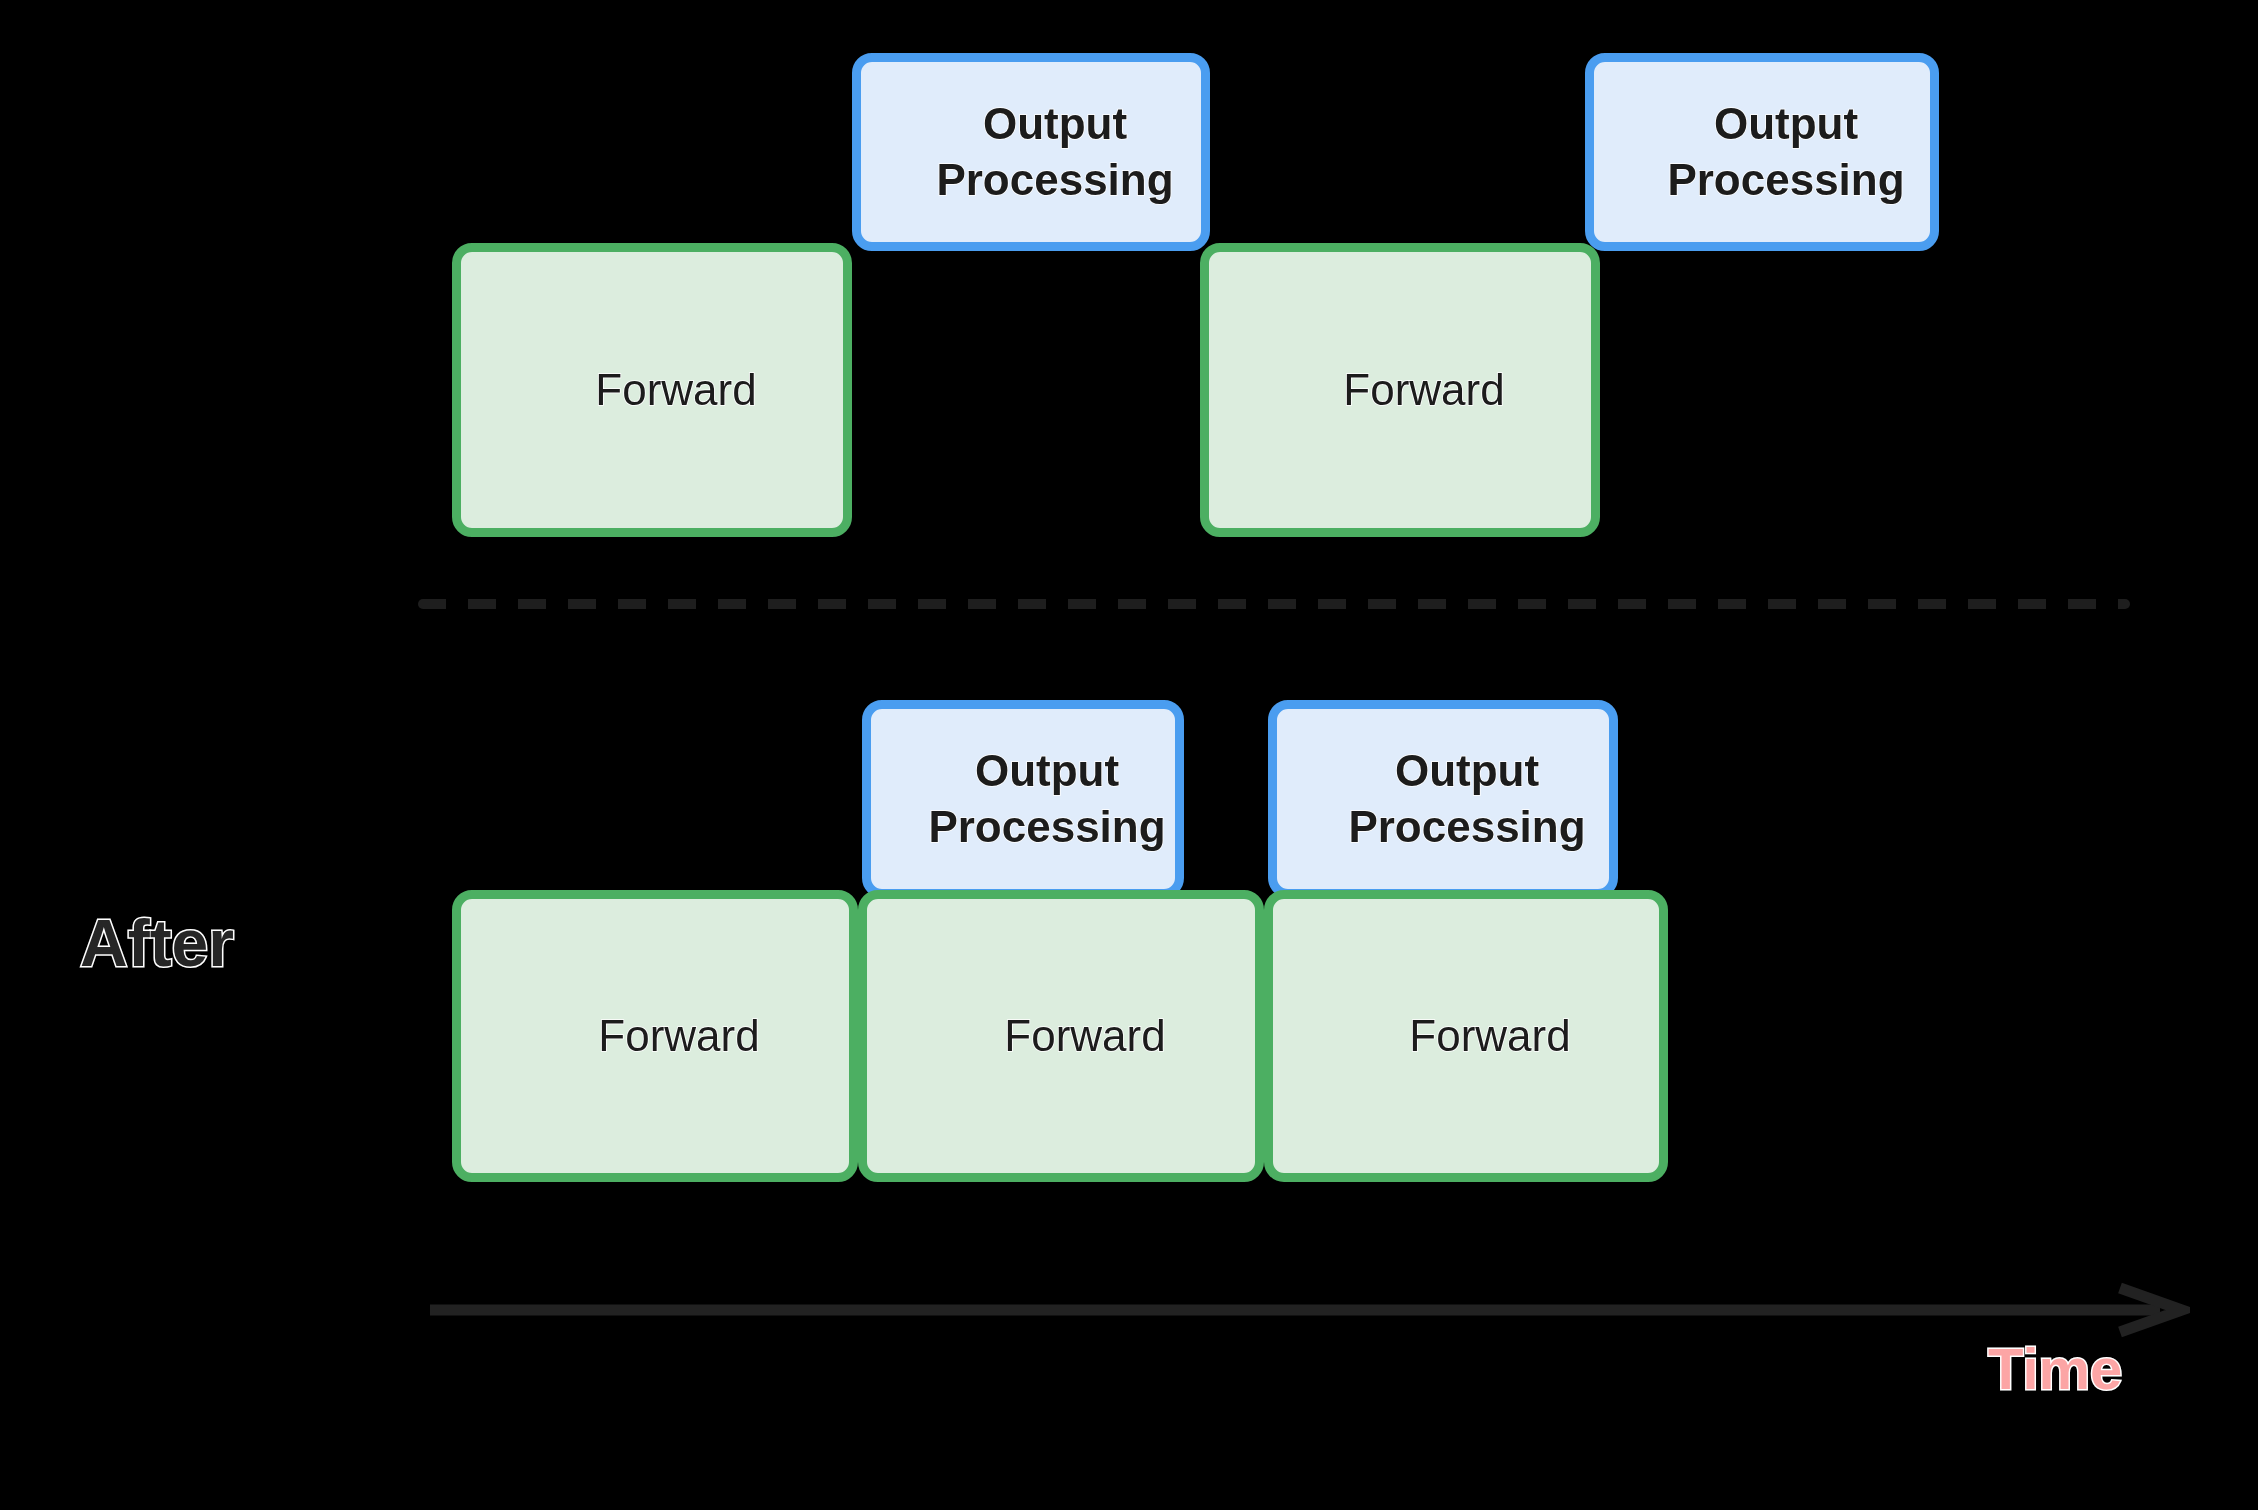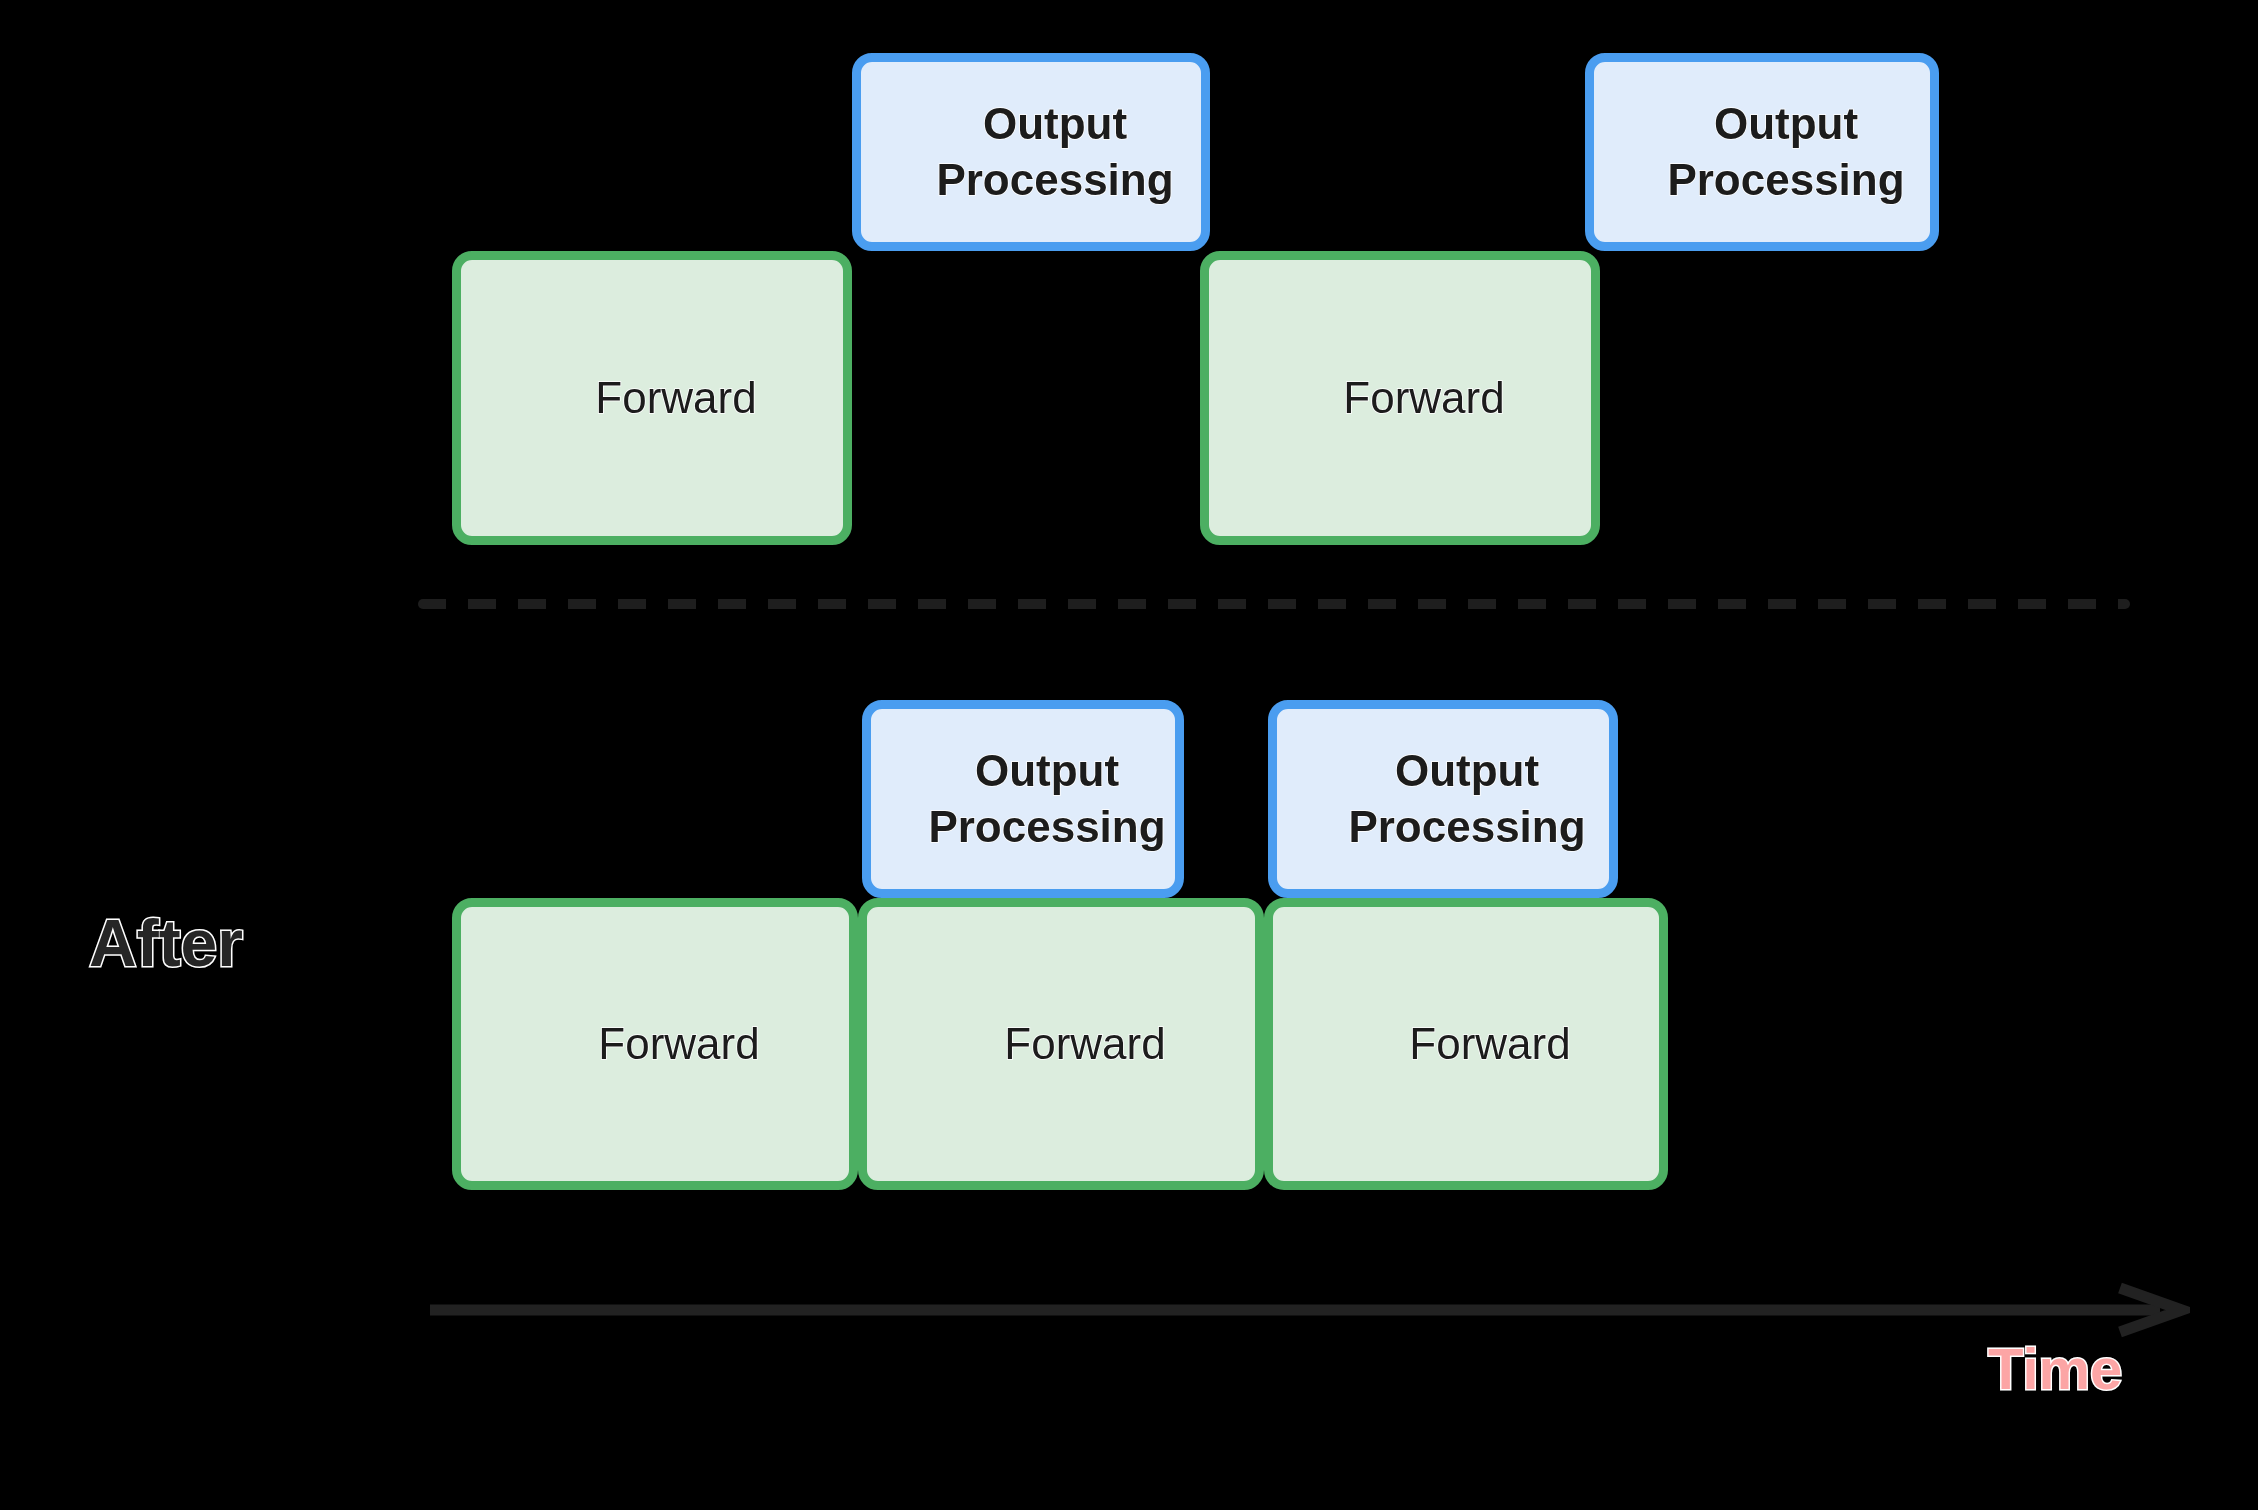--- a/index.html
+++ b/index.html
@@ -23,21 +23,21 @@
     font-weight: bold;
     font-size: 66px;
     line-height: 1;
     color: #262626;
     -webkit-text-stroke: 3px #ffffff;
     paint-order: stroke fill;
     white-space: nowrap;
     letter-spacing: 0px;
   }
   #label-before { left: 62px; top: 355px; }
-  #label-after  { left: 89px; top: 910px; }
+  #label-after  { left: 80px; top: 910px; }
 
   #label-time {
     position: absolute;
     left: 1988px;
     top: 1340px;
     font-family: "Liberation Sans", sans-serif;
     font-weight: bold;
     font-size: 58px;
     line-height: 1;
     color: #fca5a5;
@@ -62,21 +62,20 @@
     color: #1c1c1c;
     -webkit-text-stroke: 1.5px #ffffff;
     paint-order: stroke fill;
   }
 
   .box-forward {
     background: #dcedde;
     border: 9px solid #4caf62;
     border-radius: 20px;
     z-index: 3;
-    margin-top: 8px;
   }
   .box-forward .box-label {
     font-family: "Liberation Sans", sans-serif;
     font-weight: normal;
     font-size: 44px;
     line-height: 1.15;
   }
 
   .box-output {
     background: #e0ecfb;

